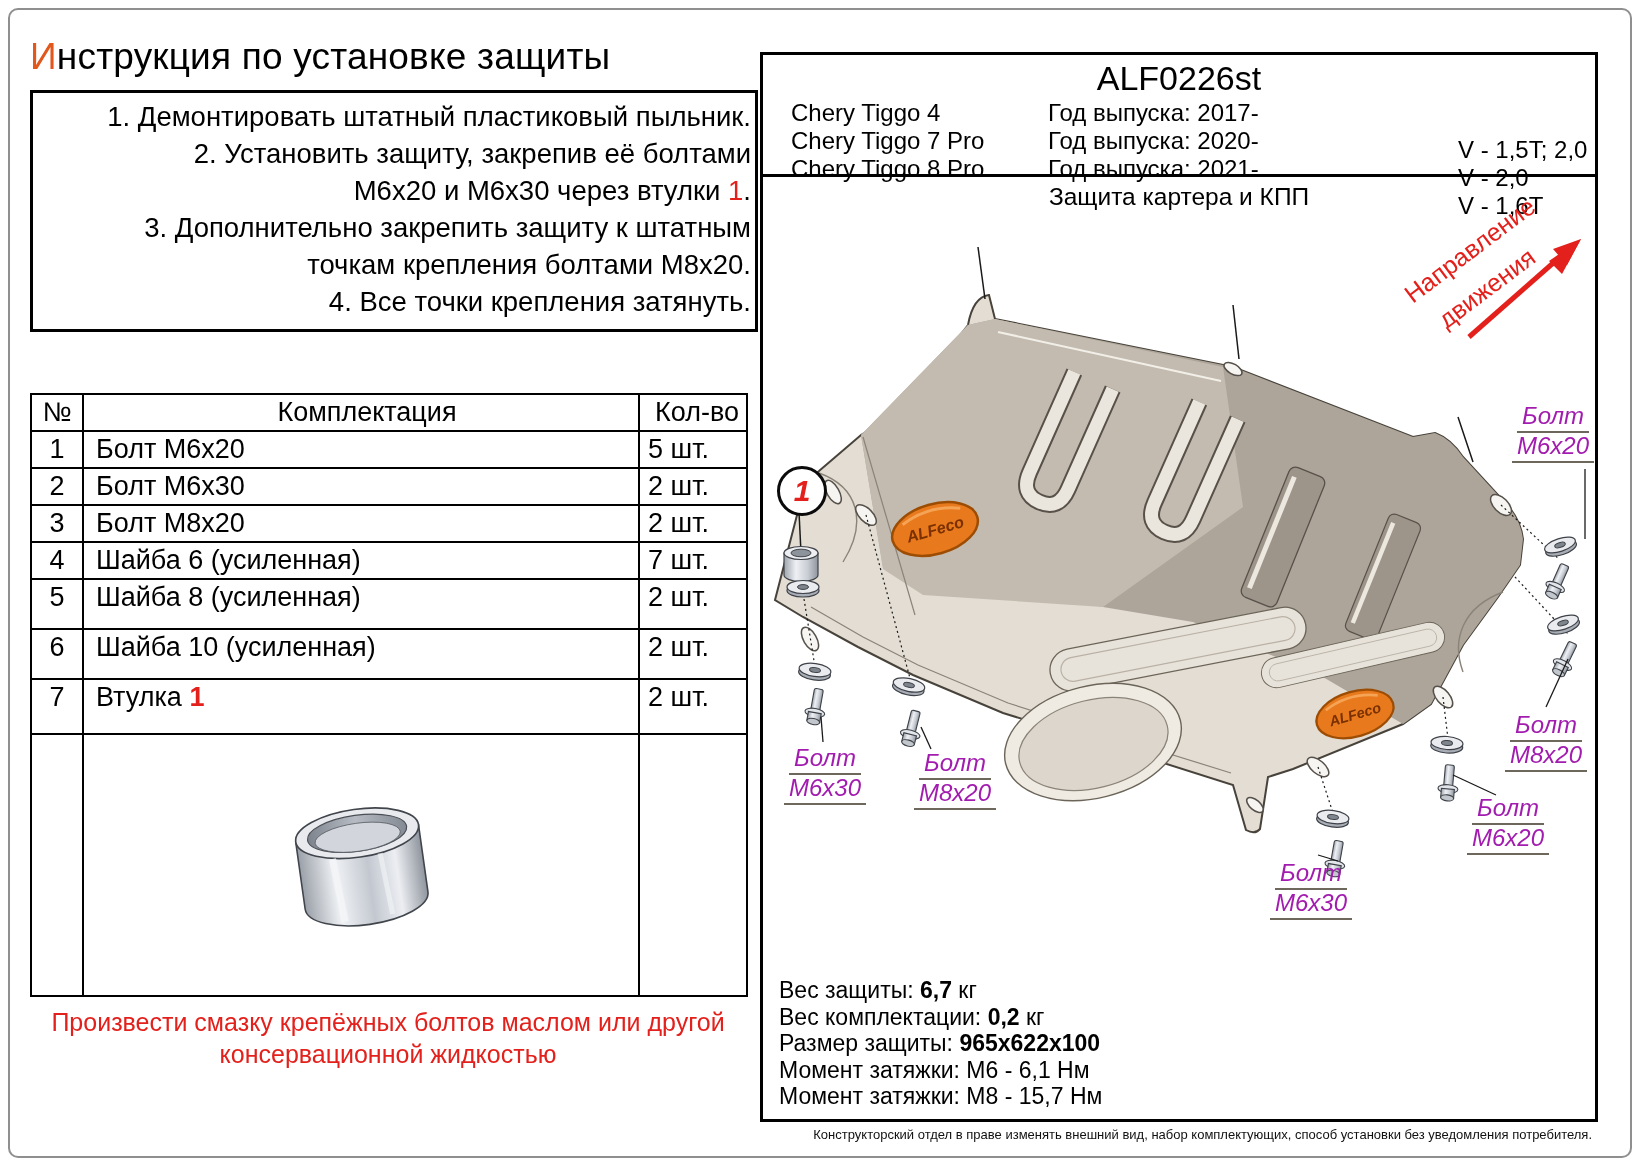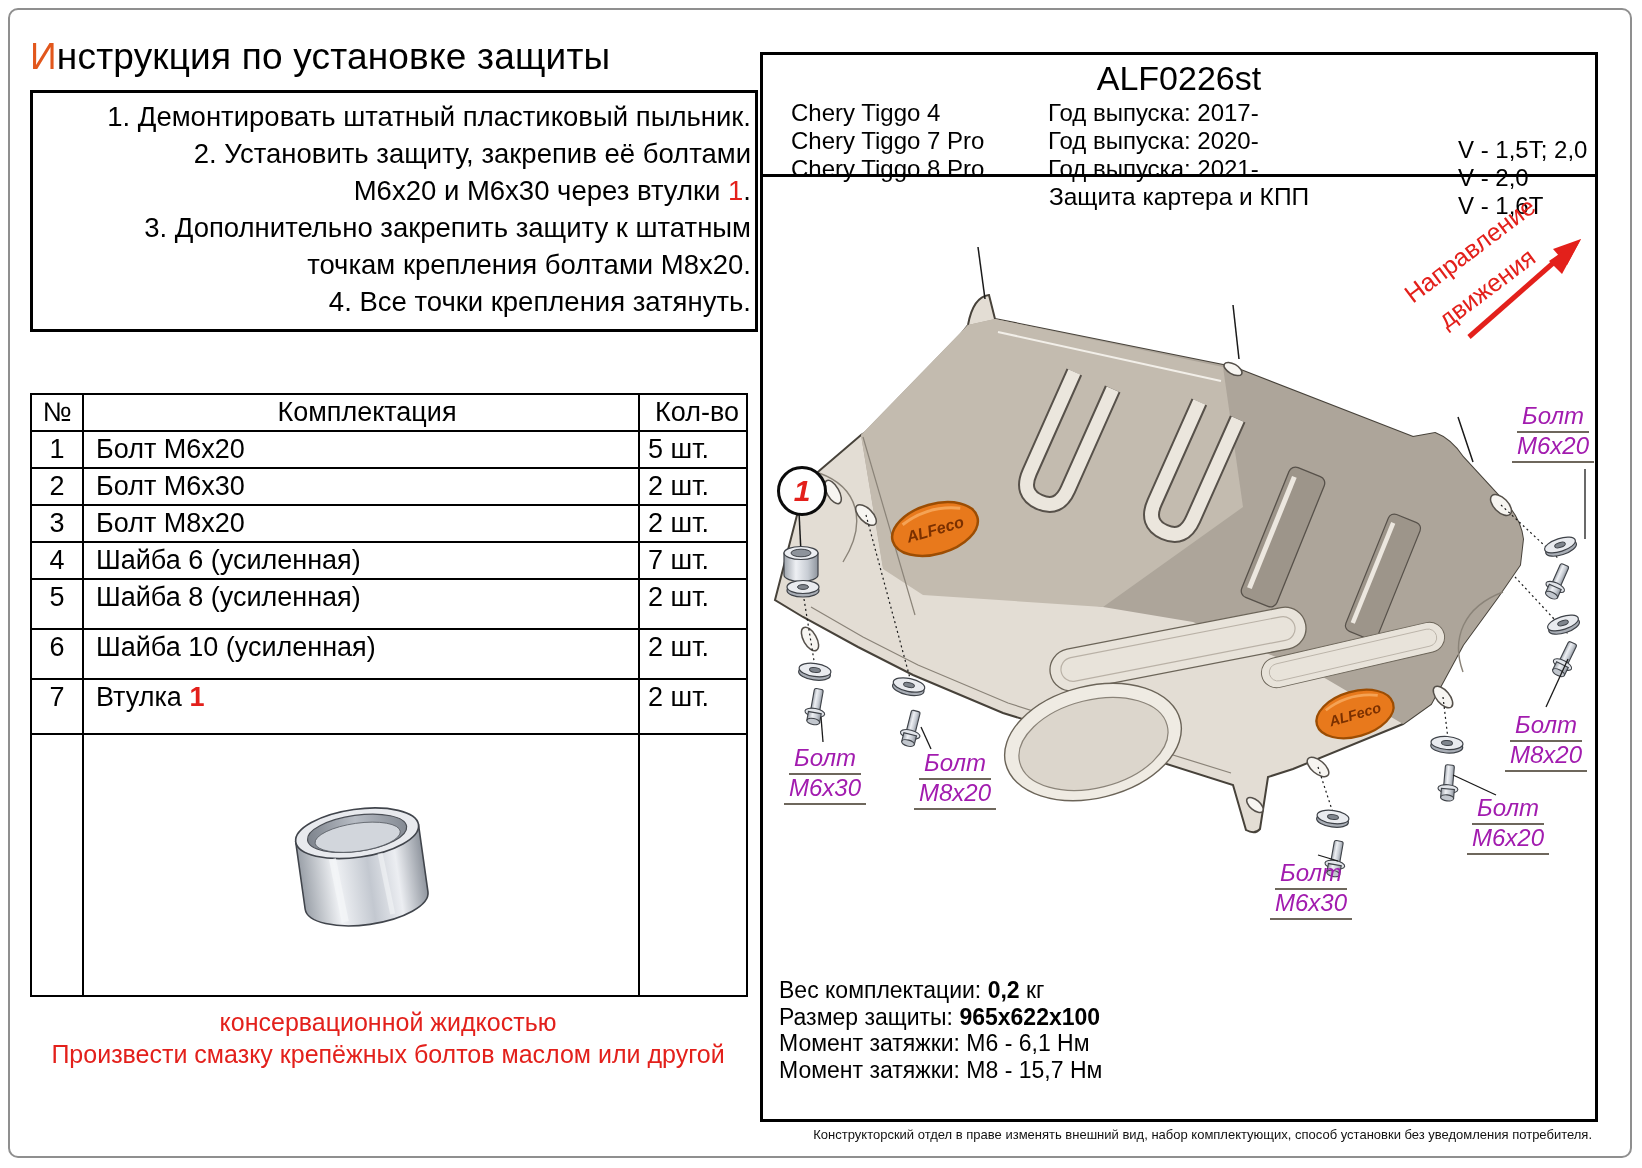--- a/index.html
+++ b/index.html
@@ -127,22 +127,22 @@
           <path d="M 20 -5 L 24 57" stroke="#f4f6f8" stroke-width="5" opacity="0.6"></path>
         </g>
       </svg>
     </td>
     <td></td>
   </tr>
 </tbody>
   </table>
 
 <div class="abs grease-note">
+  <div>Произвести смазку крепёжных болтов маслом или другой</div>
   <div>консервационной жидкостью</div>
-  <div>Произвести смазку крепёжных болтов маслом или другой</div>
 </div>
 
 <div class="abs spec-header">
   <div class="part-code">ALF0226st</div>
   <div class="hcol" style="left:28px;">
     <div>Chery Tiggo 4</div>
     <div>Chery Tiggo 7 Pro</div>
     <div>Chery Tiggo 8 Pro</div>
   </div>
   <div class="hcol" style="left:285px;">
@@ -365,20 +365,21 @@
   <div class="bolt-label" style="left:137px;top:573px;width:110px;">
     <div>Болт</div><br>
     <div>М8х20</div>
   </div>
   <div class="bolt-label" style="left:7px;top:568px;width:110px;">
     <div>Болт</div><br>
     <div>М6х30</div>
   </div>
 
   <div class="specs">
+    <div><span>Вес защиты: </span><b>6,7</b><span> кг</span></div>
     <div><span>Вес комплектации: </span><b>0,2</b><span> кг</span></div>
     <div><span>Размер защиты: </span><b>965х622х100</b><span></span></div>
     <div><span>Момент затяжки: М6 - 6,1 Нм</span><b></b><span></span></div>
     <div><span>Момент затяжки: М8 - 15,7 Нм</span><b></b><span></span></div>
   </div>
 </div>
 
 <div class="abs footer-note">Конструкторский отдел в праве изменять внешний вид, набор комплектующих, способ установки без уведомления потребителя.</div>
 
 </body></html>

